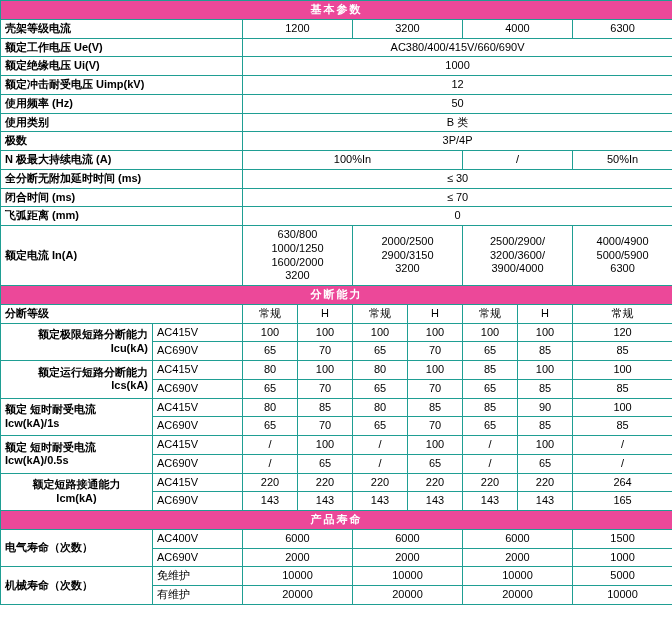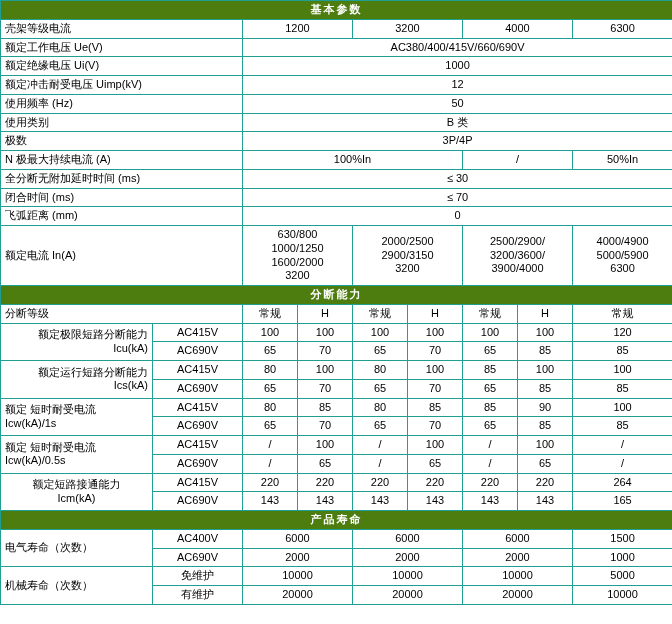--- a/index.html
+++ b/index.html
@@ -30,39 +30,40 @@
     border: 1px solid #1f9e93;
     padding: 2px 4px;
     vertical-align: middle;
     line-height: 1.25;
     font-size: 11px;
     height: 18px;
     box-sizing: border-box;
     overflow: hidden;
   }
   .section {
-    background: #4d7c0f;
+    background: #ec4899;
     color: #ffffff;
     text-align: center;
     font-weight: bold;
     letter-spacing: 2px;
     font-size: 12px;
     height: 19px;
     margin-left: 32px;
   }
   .lbl {
     text-align: left;
     padding-left: 4px;
     white-space: nowrap;
+    font-weight: bold;
   }
   .ctr {
     text-align: center;
   }
   .sub {
-    text-align: center;
+    text-align: left;
     white-space: nowrap;
   }
   .multi {
     text-align: center;
     line-height: 1.3;
     padding: 3px 2px;
   }
   .tall {
     height: 56px;
   }

